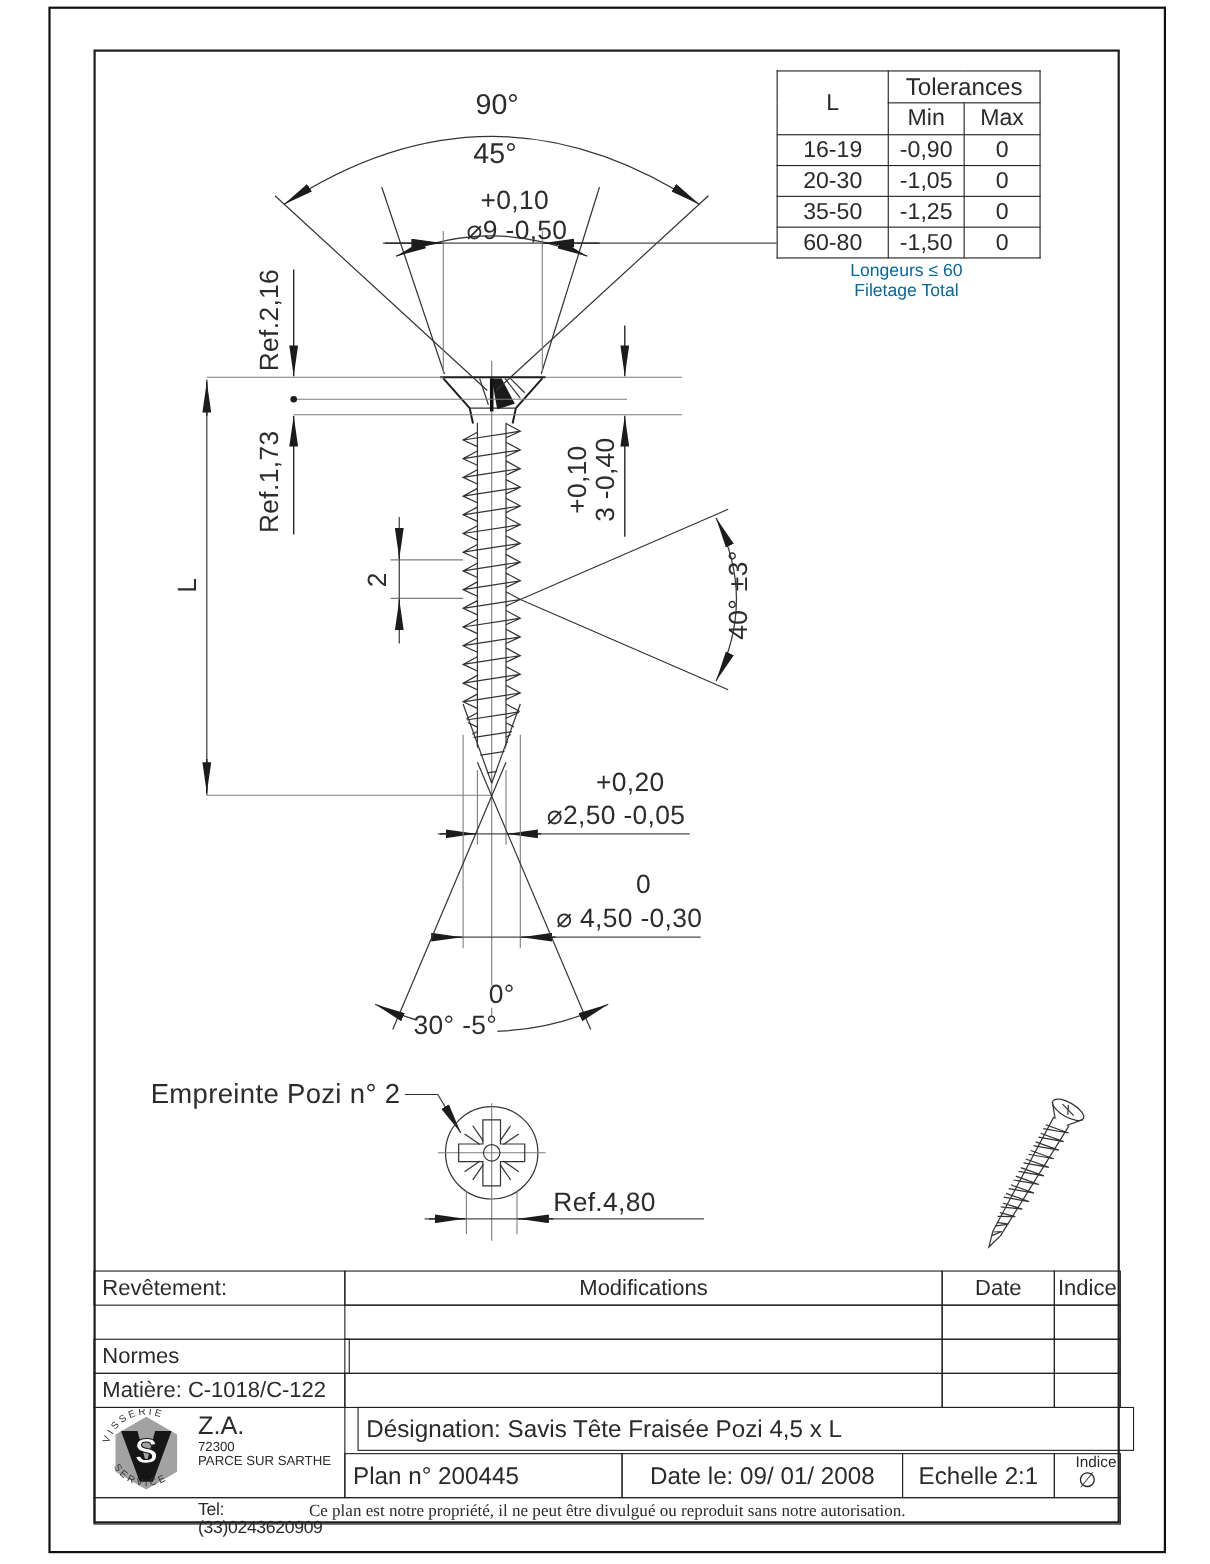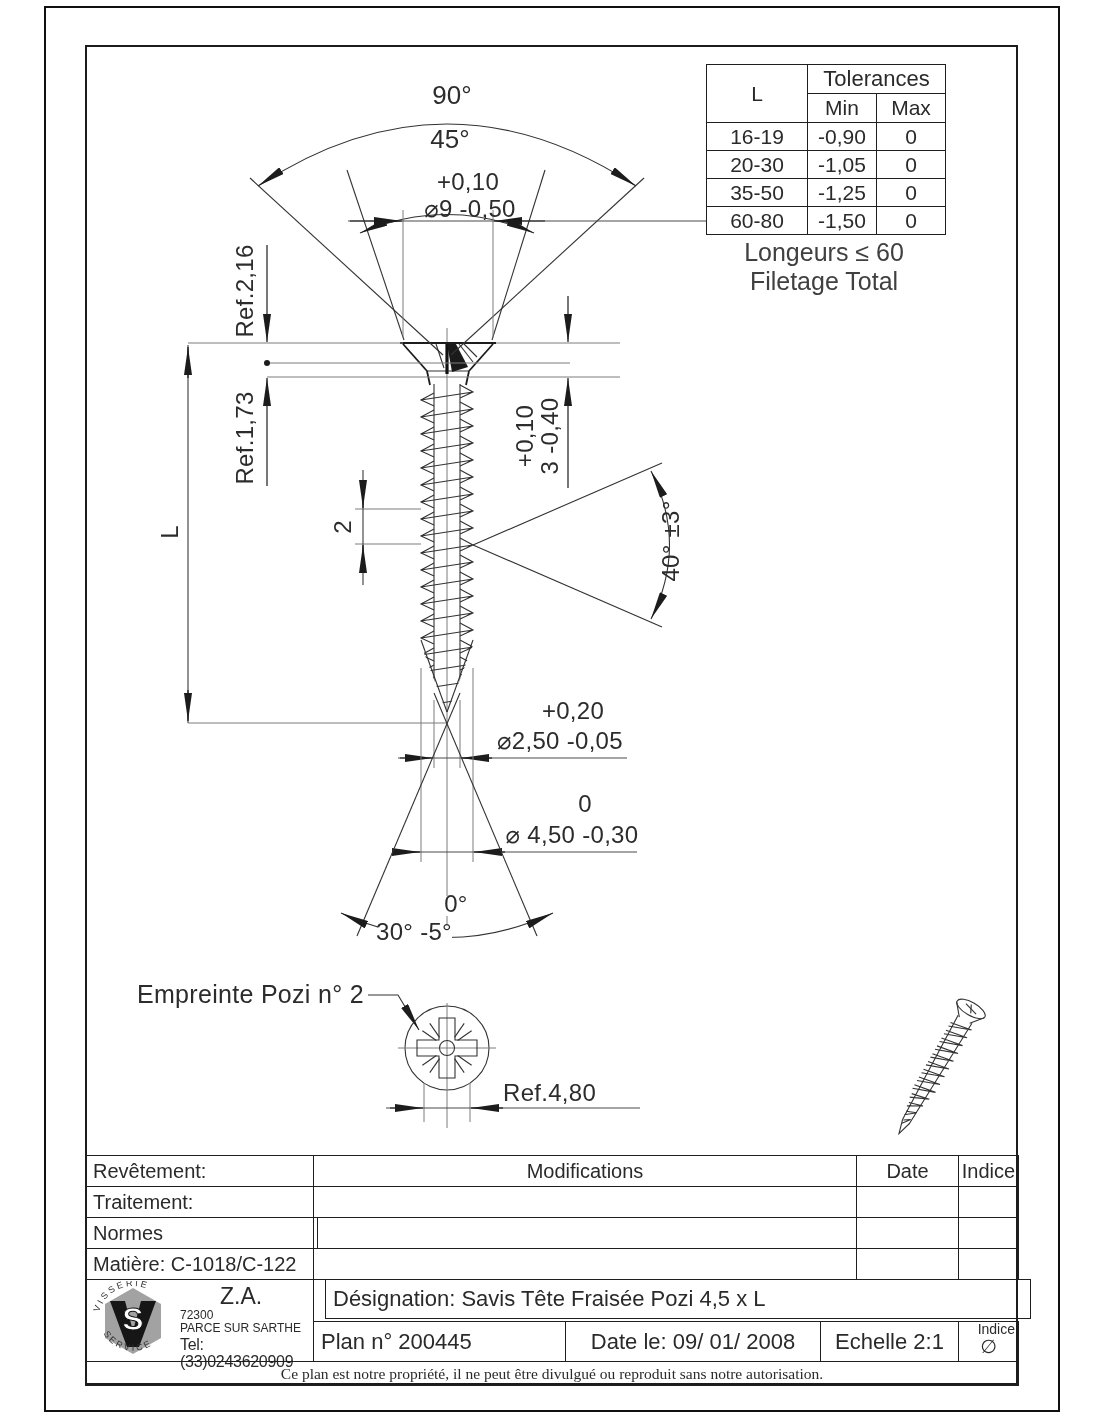--- a/index.html
+++ b/index.html
@@ -12,30 +12,30 @@
   .obj{stroke:#1c1c1c;stroke-width:1.8;fill:none;}
   .thin{stroke:#333;stroke-width:1.1;fill:none;}
   .ext{stroke:#7d7d7d;stroke-width:1;fill:none;}
   .dim{stroke:#4a4a4a;stroke-width:1.2;fill:none;}
   .arrseg{stroke:#1c1c1c;stroke-width:1.2;fill:none;}
   .dim-text{font-size:24px;fill:#2c2c2c;letter-spacing:.3px;}
   .big-text{font-size:26px;fill:#2c2c2c;}
   .tol-table{border-collapse:collapse;background:#fff;}
   .tol-table th,.tol-table td{border:1.7px solid #1f1f1f;text-align:center;padding:0;
      font-weight:normal;font-size:21px;color:#2a2a2a;}
-  .tol-note{width:236px;text-align:center;font-size:25px;color:#404040;line-height:1.15;}
+  .tol-note{width:236px;text-align:center;font-size:16px;color:#0369a1;line-height:1.15;}
   .tb{position:absolute;border:1.3px solid #1f1f1f;box-sizing:border-box;background:transparent;
       display:flex;align-items:center;font-size:20px;color:#2a2a2a;}
   .tb.center{justify-content:center;}
   .tb.pad{padding-left:7px;text-align:center;}
   .notice{font-size:15.5px;justify-content:center;font-family:Liberation Serif, serif;}
   .company{position:absolute;left:180px;top:1284px;width:130px;line-height:1.1;color:#2a2a2a;}
-  .company .za{font-size:23px;margin-left:40px;}
+  .company .za{font-size:23px;}
   .company .small{font-size:12px;}
-  .company .tel{font-size:16px;letter-spacing:-0.3px;}
+  .company .tel{font-size:16px;letter-spacing:-0.3px;margin-top:28px;}
   .indice-cell{flex-direction:column;justify-content:flex-start;line-height:1;}
   .indice-cell .lab{font-size:14px;align-self:flex-end;padding-right:3px;}
   .indice-cell .sym{font-size:19px;margin-top:1px;}
 </style>
 </head>
 <body>
 
 <div class="page">
 
   <div class="abs frame-outer"></div>
@@ -230,21 +230,20 @@
       <td>0</td>
     </tr>
   </tbody>
     </table>
   <div class="abs tol-note" style="left:706px;top:238px">
     <div>Longeurs ≤ 60</div>
     <div>Filetage Total</div>
   </div>
 
   <div class="tb pad" style="left:85px;top:1155px;width:229px;height:32px">Revêtement:</div>
-  <div class="tb pad" style="left:85px;top:1186px;width:229px;height:32px">Traitement:</div>
   <div class="tb pad" style="left:85px;top:1217px;width:233px;height:32px">Normes</div>
   <div class="tb pad" style="left:85px;top:1248px;width:229px;height:32px">Matière: C-1018/C-122</div>
 
   <div class="tb center" style="left:313px;top:1155px;width:544px;height:32px">Modifications</div>
   <div class="tb center" style="left:856px;top:1155px;width:103px;height:32px">Date</div>
   <div class="tb center" style="left:958px;top:1155px;width:61px;height:32px">Indice</div>
 
   <div class="tb" style="left:313px;top:1186px;width:544px;height:32px"></div>
   <div class="tb" style="left:856px;top:1186px;width:103px;height:32px"></div>
   <div class="tb" style="left:958px;top:1186px;width:61px;height:32px"></div>

